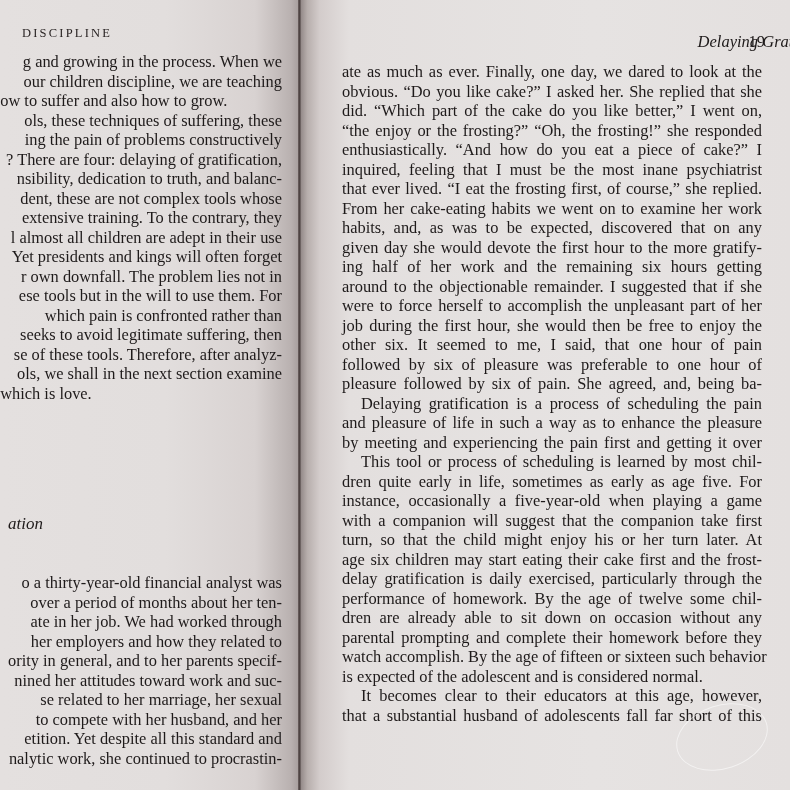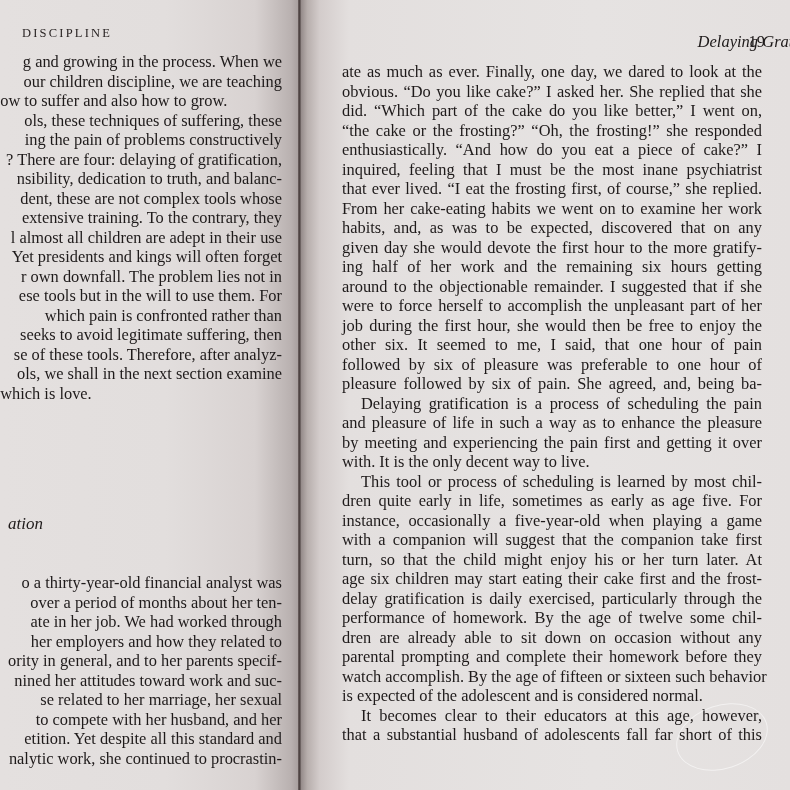--- a/index.html
+++ b/index.html
@@ -108,40 +108,39 @@
 <div class="page right">
   <div class="running-head-right">
       <span>Delaying Gratification</span>
     </div>
   <div class="page-number">19</div>
   <div class="textblock">
     <div>
         <div class="line">ate as much as ever. Finally, one day, we dared to look at the</div>
         <div class="line">obvious. “Do you like cake?” I asked her. She replied that she</div>
         <div class="line">did. “Which part of the cake do you like better,” I went on,</div>
-        <div class="line">“the cake or the frosting?” “Oh, the frosting!” she responded</div>
+        <div class="line">“the enjoy or the frosting?” “Oh, the frosting!” she responded</div>
         <div class="line">enthusiastically. “And how do you eat a piece of cake?” I</div>
         <div class="line">inquired, feeling that I must be the most inane psychiatrist</div>
         <div class="line">that ever lived. “I eat the frosting first, of course,” she replied.</div>
         <div class="line">From her cake-eating habits we went on to examine her work</div>
         <div class="line">habits, and, as was to be expected, discovered that on any</div>
         <div class="line">given day she would devote the first hour to the more gratify-</div>
         <div class="line">ing half of her work and the remaining six hours getting</div>
         <div class="line">around to the objectionable remainder. I suggested that if she</div>
         <div class="line">were to force herself to accomplish the unpleasant part of her</div>
         <div class="line">job during the first hour, she would then be free to enjoy the</div>
         <div class="line">other six. It seemed to me, I said, that one hour of pain</div>
         <div class="line">followed by six of pleasure was preferable to one hour of</div>
         <div class="line">pleasure followed by six of pain. She agreed, and, being ba-</div>
       </div>
     <div>
         <div class="line indent">Delaying gratification is a process of scheduling the pain</div>
         <div class="line">and pleasure of life in such a way as to enhance the pleasure</div>
         <div class="line">by meeting and experiencing the pain first and getting it over</div>
-        <div class="line last">with. It is the only decent way to live.</div>
       </div>
     <div>
         <div class="line indent">This tool or process of scheduling is learned by most chil-</div>
         <div class="line">dren quite early in life, sometimes as early as age five. For</div>
         <div class="line">instance, occasionally a five-year-old when playing a game</div>
         <div class="line">with a companion will suggest that the companion take first</div>
         <div class="line">turn, so that the child might enjoy his or her turn later. At</div>
         <div class="line">age six children may start eating their cake first and the frost-</div>
         <div class="line">delay gratification is daily exercised, particularly through the</div>
         <div class="line">performance of homework. By the age of twelve some chil-</div>

